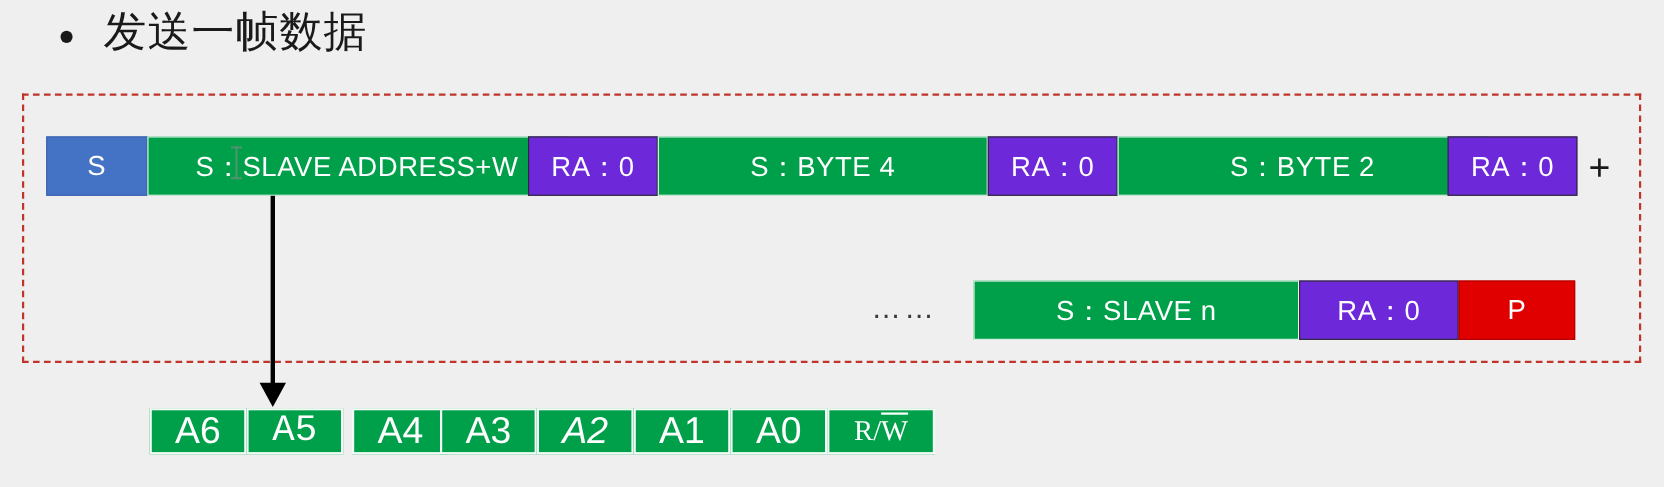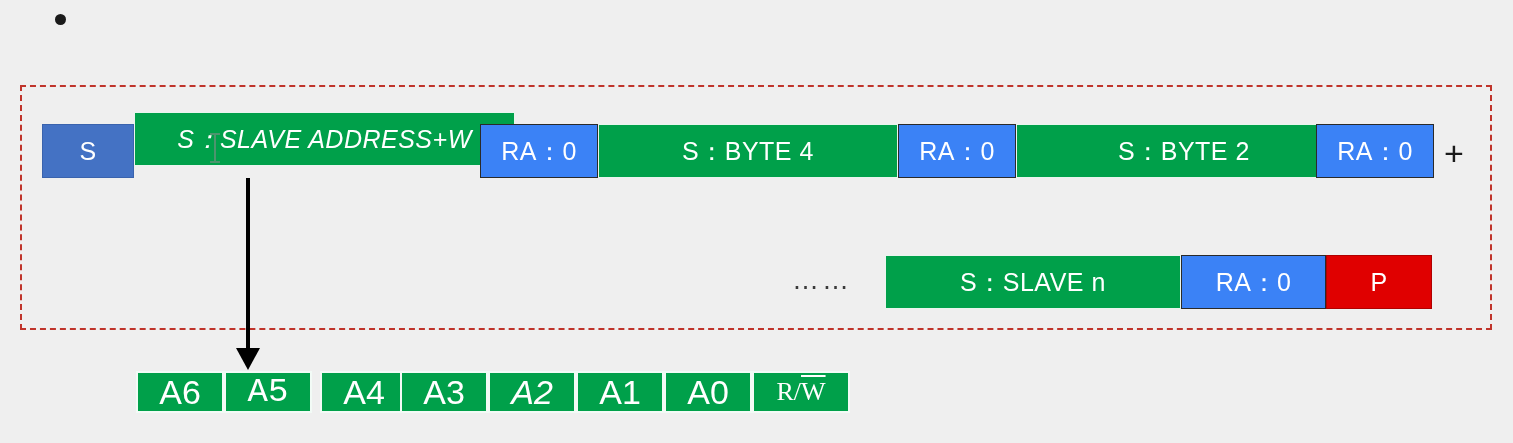--- a/index.html
+++ b/index.html
@@ -59,21 +59,21 @@
     align-items: center;
     justify-content: center;
     color: #ffffff;
     font-size: 25px;
     letter-spacing: 0.5px;
     white-space: nowrap;
     border: 1px solid rgba(255,255,255,0.35);
   }
   .blk.blue  { background: #4472c4; border-color: #3a63ad; }
   .blk.green { background: #00a04a; border-color: #e9f5ee; }
-  .blk.dark  { background: #3b82f6; border-color: #2a2a2a; }
+  .blk.dark  { background: #6d28d9; border-color: #2a2a2a; }
   .blk.red   { background: #e00000; border-color: #b00000; }
 
   .plus-sign {
     position: absolute;
     left: 1444px;
     top: 133px;
     font-size: 34px;
     color: #1a1a1a;
     line-height: 40px;
   }
@@ -157,27 +157,28 @@
     width: 2px;
     height: 30px;
     background: #8c8c8c;
   }
 </style>
 </head>
 <body>
 
 <div class="heading">
   <div class="bullet-dot"></div>
+  <div class="heading-text">发送一帧数据</div>
 </div>
 
 <div class="dashed-region"></div>
 
 <div id="row1-host">
     <div class="blk blue" style="left: 42px; top: 124px; width: 92px; height: 54px;">S</div>
-    <div class="blk green" style="left: 134px; top: 112px; width: 381px; height: 54px; font-style: italic;">S：SLAVE ADDRESS+W</div>
+    <div class="blk green" style="left: 134px; top: 124px; width: 381px; height: 54px;">S：SLAVE ADDRESS+W</div>
     <div class="blk dark" style="left: 480px; top: 124px; width: 118px; height: 54px;">RA：0</div>
     <div class="blk green" style="left: 598px; top: 124px; width: 300px; height: 54px;">S：BYTE 4</div>
     <div class="blk dark" style="left: 898px; top: 124px; width: 118px; height: 54px;">RA：0</div>
     <div class="blk green" style="left: 1016px; top: 124px; width: 336px; height: 54px;">S：BYTE 2</div>
     <div class="blk dark" style="left: 1316px; top: 124px; width: 118px; height: 54px;">RA：0</div>
   </div>
 
 <div class="plus-sign">+</div>
 
 <div class="ellipsis">……</div>

